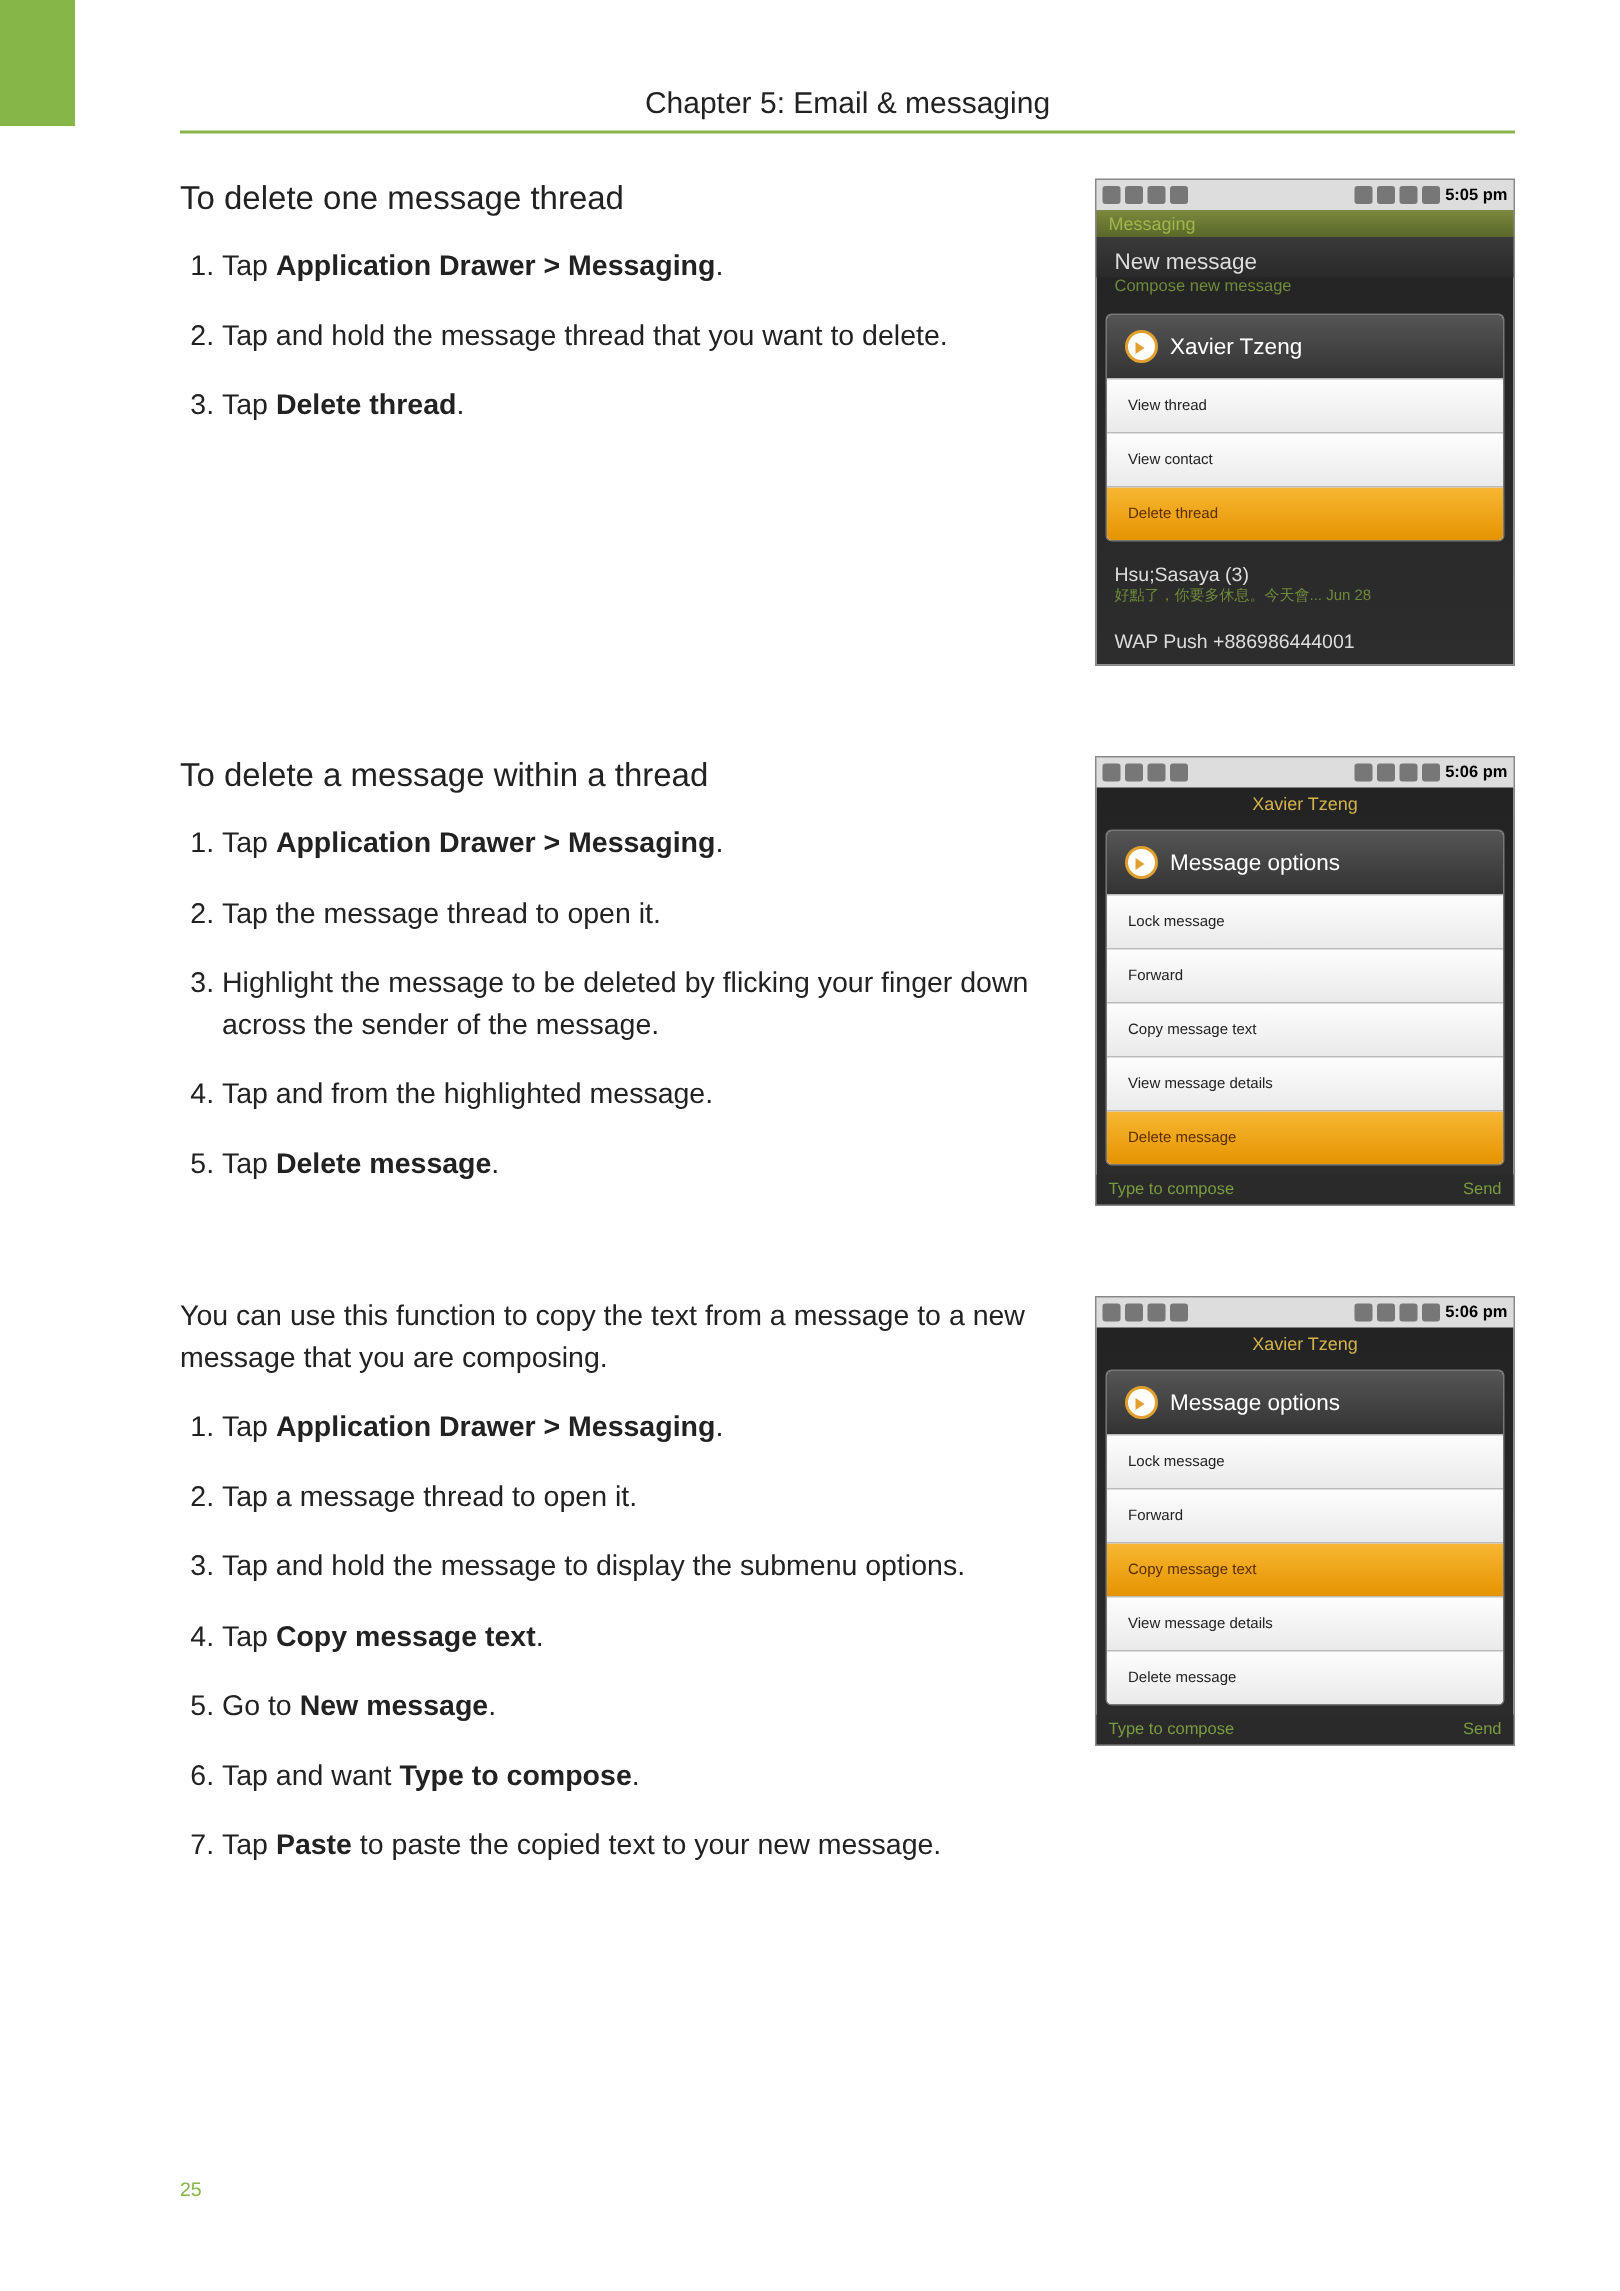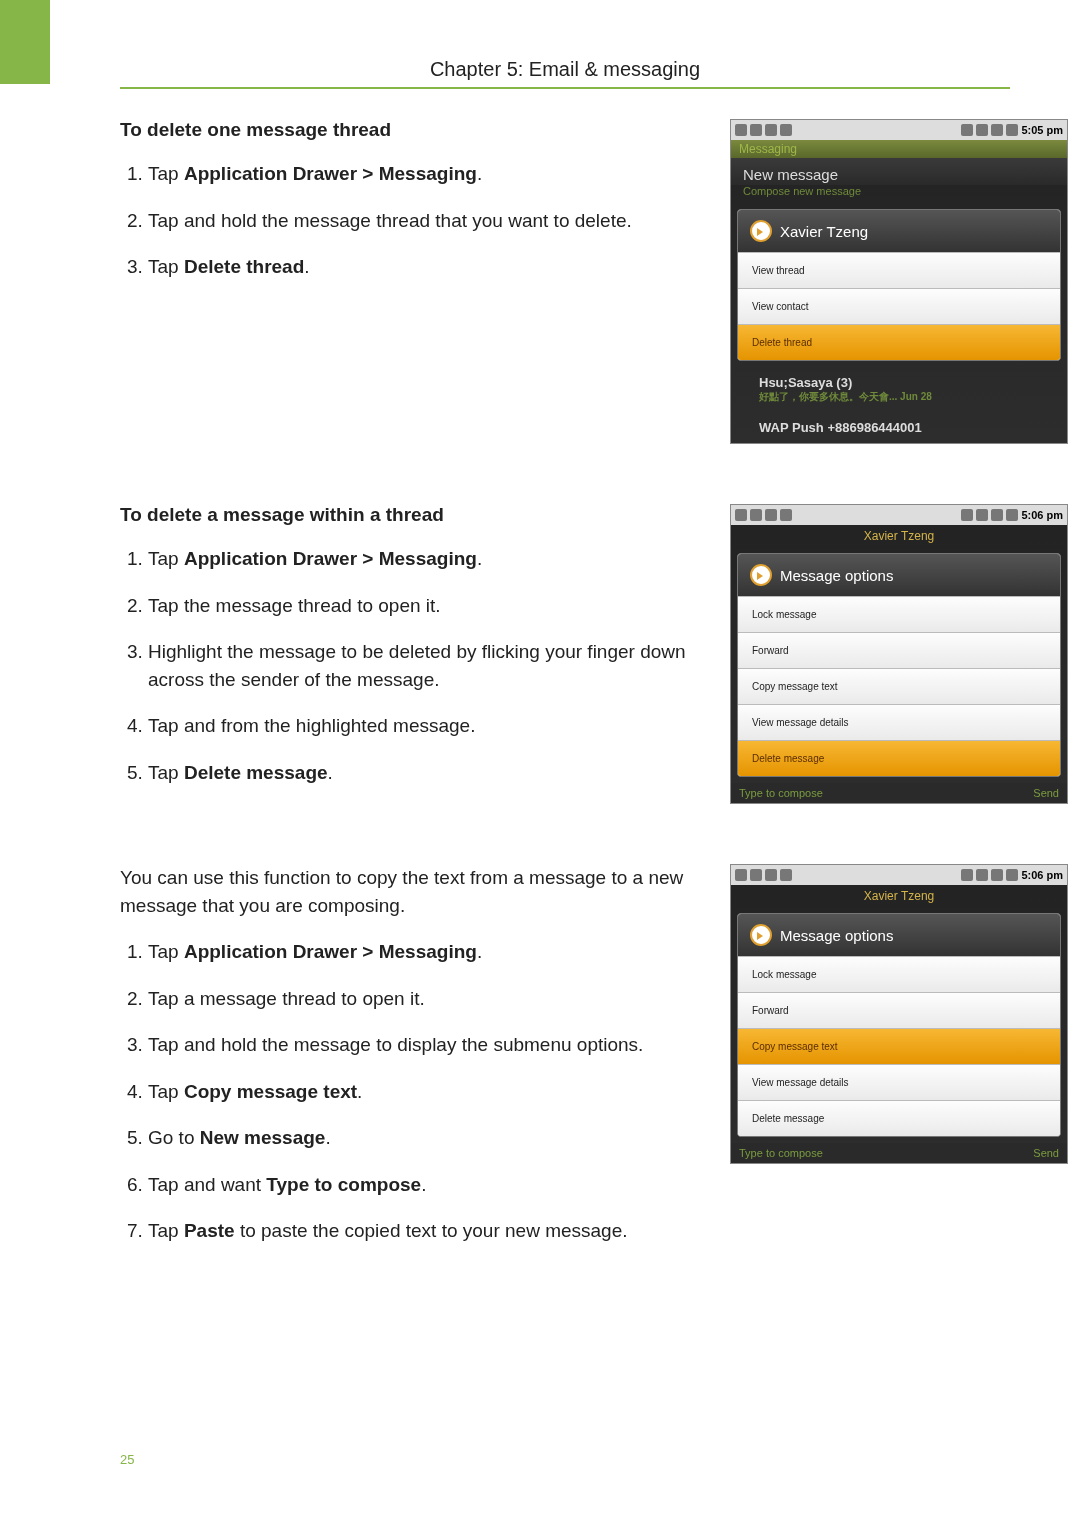--- a/index.html
+++ b/index.html
@@ -43,40 +43,40 @@
   }
   .text-col {
     flex: 1 1 auto;
     padding-right: 25px;
   }
   .shot-col {
     width: 280px;
     flex: 0 0 280px;
   }
   .heading {
-    font-weight: bold;
-    font-size: 19px;
+    font-weight: normal;
+    font-size: 22px;
     margin-bottom: 12px;
   }
   ol.steps {
     margin: 0;
     padding-left: 28px;
     font-size: 19px;
     line-height: 1.45;
   }
   ol.steps li {
     margin-bottom: 4px;
     margin-top: 19px;
   }
   .bold { font-weight: bold; }
   .intro { font-size: 19px; line-height: 1.45; }
 
   
   .phone {
-    width: 338px;
+    width: 280px;
     border: 1px solid #888;
     background: linear-gradient(#222,#2d2d2d);
     box-sizing: border-box;
     font-family: Arial, sans-serif;
   }
   .status-bar {
     background: #ddd;
     color: #000;
     display: flex;
     align-items: center;
@@ -147,24 +147,23 @@
     color: #222;
     font-size: 10px;
     padding: 12px 14px;
     border-top: 1px solid #bbb;
   }
   .menu-item.highlight {
     background: linear-gradient(#f7b733,#e59400);
     color: #5a2d00;
   }
   .bg-row {
-    padding: 8px 28px;
+    padding: 8px 12px;
     color: #ccc;
     font-size: 12px;
-    font-weight: bold;
   }
   .bg-row .title { color: #ddd; font-size: 13px; }
   .bg-row .sub { color: #6f8a3a; font-size: 10px; }
   .compose-bar {
     display: flex;
     font-size: 11px;
     color: #7a9c3f;
     background: #2a2a2a;
     padding: 4px 8px;
     justify-content: space-between;

